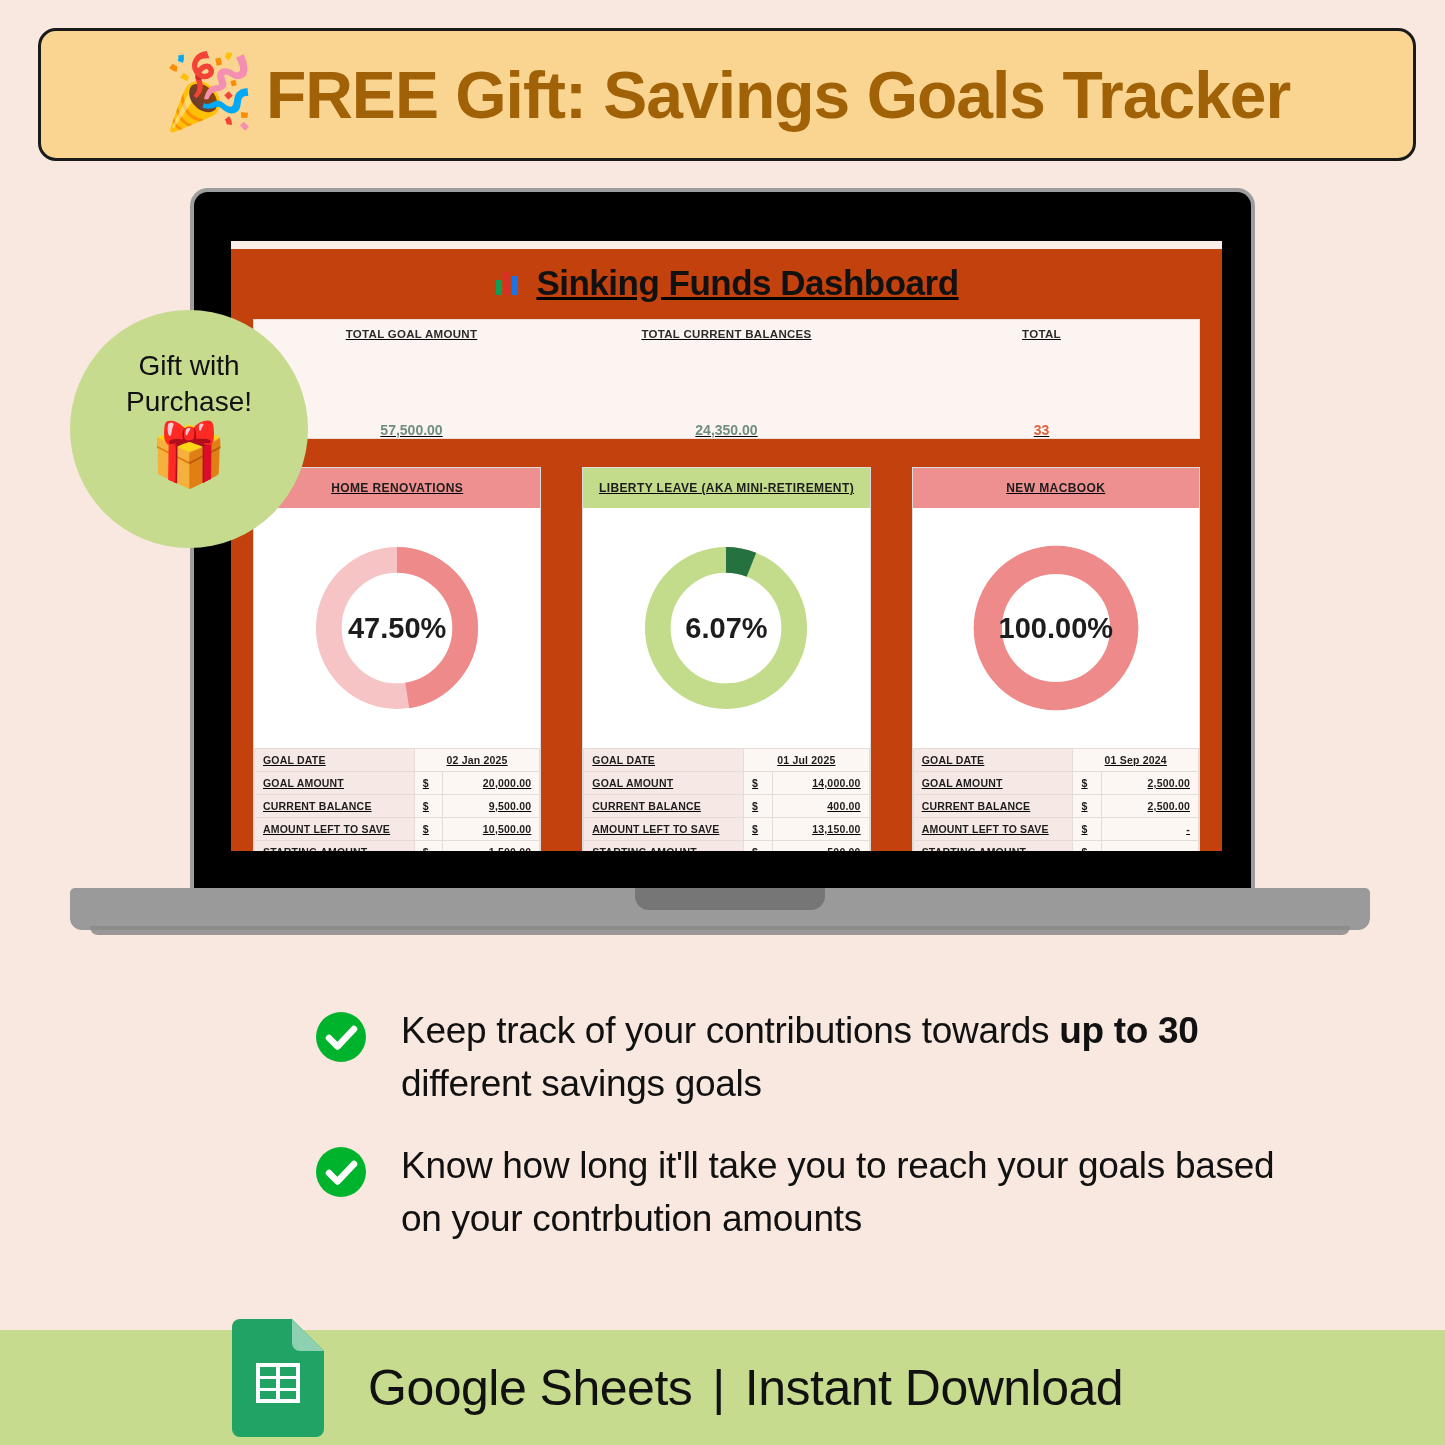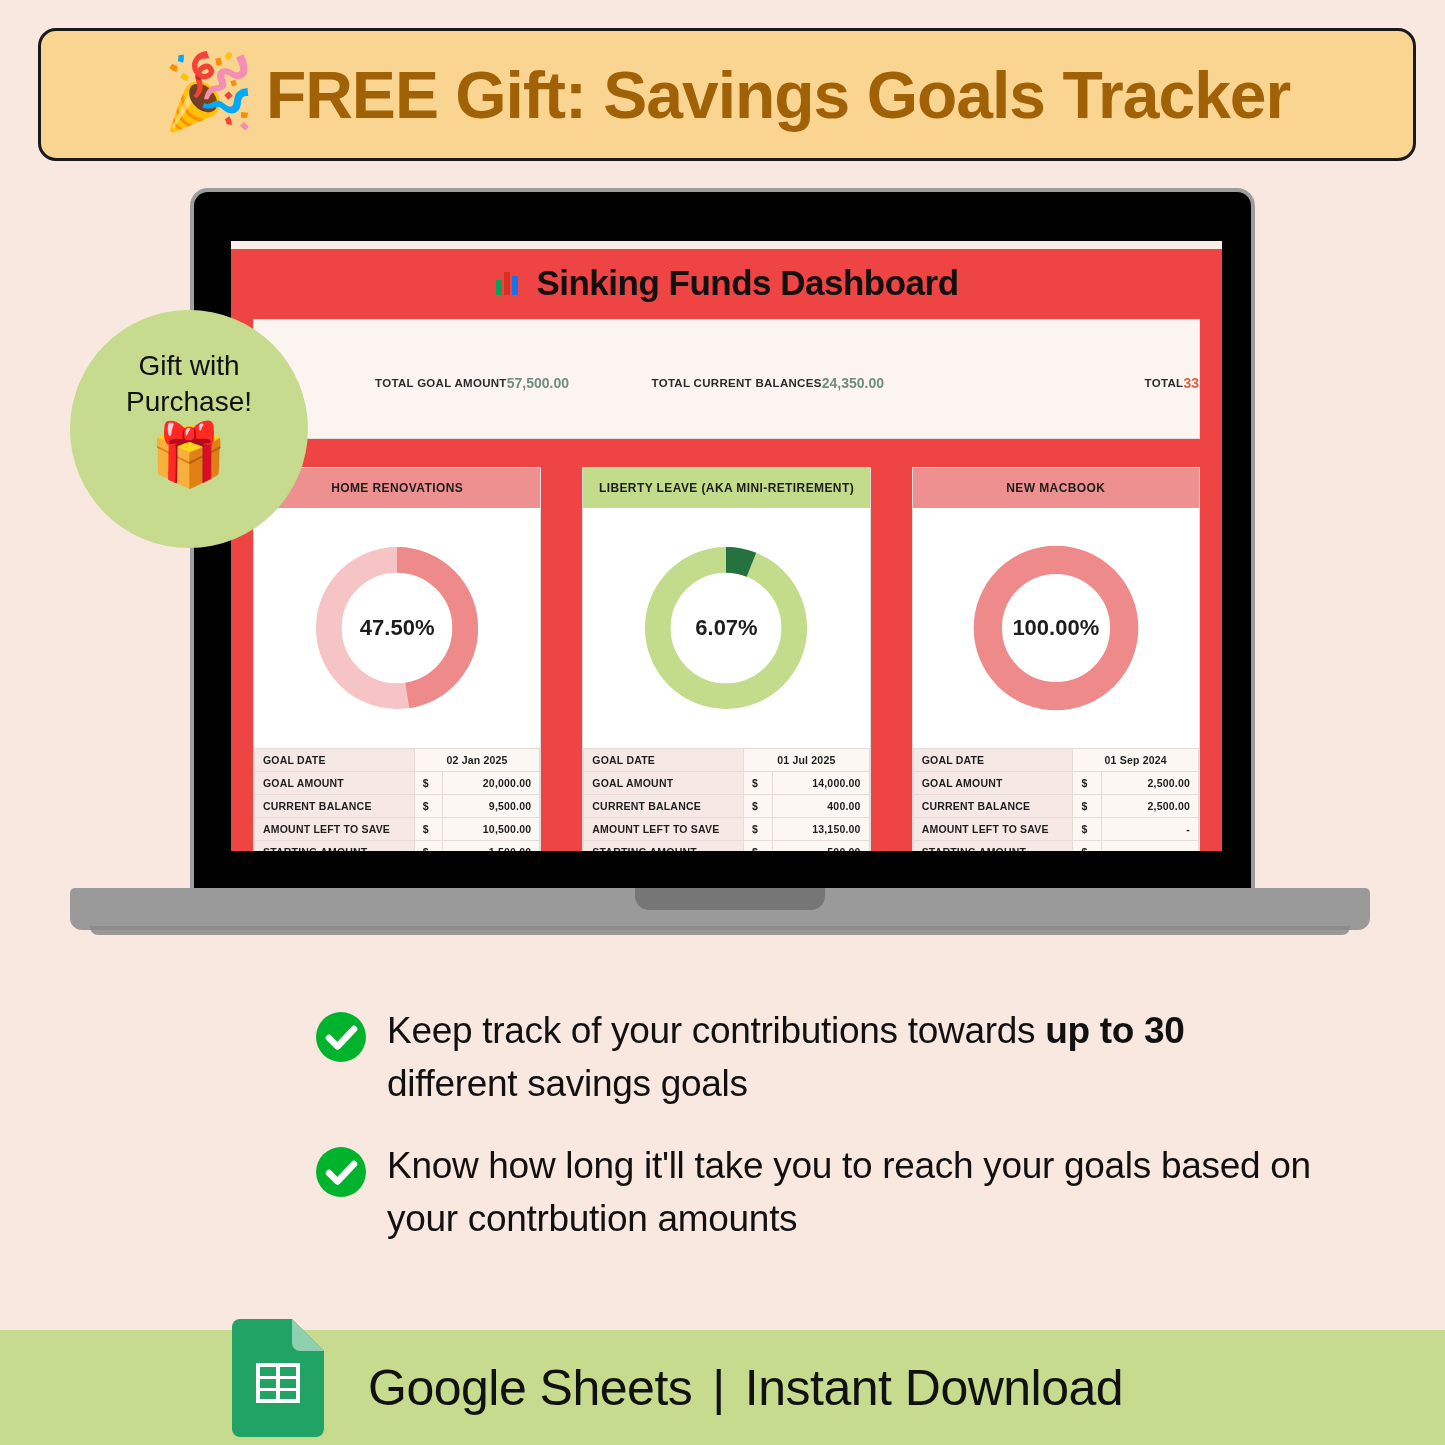--- a/index.html
+++ b/index.html
@@ -41,36 +41,36 @@
   .laptop-notch{
     position:absolute; left:445px; top:700px; width:190px; height:22px;
     background:#767676; border-radius:0 0 14px 14px;
   }
   .laptop-shadow{
     position:absolute; left:-100px; top:738px; width:1260px; height:9px;
     background:#8a8a8a; border-radius:0 0 8px 8px; opacity:.85;
   }
 
   
-  .sheet{ position:relative; width:100%; height:100%; background:#ef4444; }
+  .sheet{ position:relative; width:100%; height:100%; background:#c2410c;text-decoration:underline; }
   .sheet-topstrip{ height:8px; background:#fbeee7; }
   .sheet-title-row{
     display:flex; align-items:center; justify-content:center; gap:12px;
     padding:14px 0 16px 0;
   }
   .sheet-logo{ width:30px; height:30px; display:block; }
   .sheet-title{ font-size:35px; font-weight:700; color:#111; letter-spacing:-.5px; }
 
   .stats-band{
     margin:0 22px; background:#fcf4f0; border:1px solid #e8ded9;
     height:120px; position:relative; display:flex;
   }
   .stat{
-    flex:0 0 33.333%; display:flex; align-items:center;
-    justify-content:flex-end; padding-top:8px;
+    flex:0 0 33.333%; display:flex; flex-direction:column; align-items:center;
+    justify-content:space-between; gap:22px; padding-top:8px;
   }
   .stat-label{ font-size:11.5px; font-weight:700; color:#2b2b2b; letter-spacing:.3px; white-space:nowrap;}
   .stat-value{ font-size:14px; font-weight:700; color:#6f8d80; white-space:nowrap;}
   .stat-value.warn{ color:#e2603f; }
 
   .cards{
     display:flex; gap:41px; margin:28px 22px 0 22px;
   }
   .card{ flex:1; border:1px solid #dcdcdc; background:#fff; }
   .card-header{
@@ -79,21 +79,21 @@
     white-space:nowrap;
   }
   .card-header.coral{ background:#ef9090; }
   .card-header.green{ background:#c3dc8b; }
 
   .donut-wrap{ height:240px; display:flex; align-items:center; justify-content:center; }
   .donut{ position:relative; width:180px; height:180px; }
   .donut svg{ display:block; transform:rotate(-90deg); }
   .donut-label{
     position:absolute; inset:0; display:flex; align-items:center; justify-content:center;
-    font-size:22px; font-weight:600; color:#1d1d1d;
+    font-size:29px; font-weight:600; color:#1d1d1d;
   }
 
   table.goal-table{ width:100%; border-collapse:collapse; }
   table.goal-table td{
     font-size:10.5px; font-weight:700; color:#1d1d1d;
     border:1px solid #e5dcd8; padding:5px 8px; height:22px;
     letter-spacing:.2px;
   }
   td.k{ background:#f6e9e5; width:56%; }
   td.vdate{ background:#fdf7f4; text-align:center; }
@@ -105,21 +105,21 @@
     position:absolute; left:70px; top:310px; width:238px; height:238px;
     border-radius:50%; background:#c6db8e;
     display:flex; flex-direction:column; align-items:center; justify-content:flex-start;
     padding-top:38px; z-index:30;
   }
   .gift-line{ font-size:28px; color:#111; line-height:1.28; }
   .gift-emoji{ font-size:62px; line-height:1; margin-top:4px; }
 
   
   .bullets{ position:absolute; left:315px; top:1005px; width:1000px; }
-  .bullet{ display:flex; align-items:flex-start; gap:20px; margin-bottom:30px; }
+  .bullet{ display:flex; align-items:flex-start; gap:34px; margin-bottom:30px; }
   .check{ flex:0 0 auto; width:52px; height:52px; margin-top:6px; }
   .bullet-text{ font-size:37px; color:#111; line-height:1.42; letter-spacing:-.3px; }
   .bullet-text b{ font-weight:700; }
 
   
   .footer{
     position:absolute; left:0; bottom:0; width:1445px; height:115px;
     background:#c6db8e; display:flex; align-items:center; padding-left:232px; gap:44px;
   }
   .gs-icon{ width:92px; height:118px; margin-top:-20px; flex:0 0 auto; }

